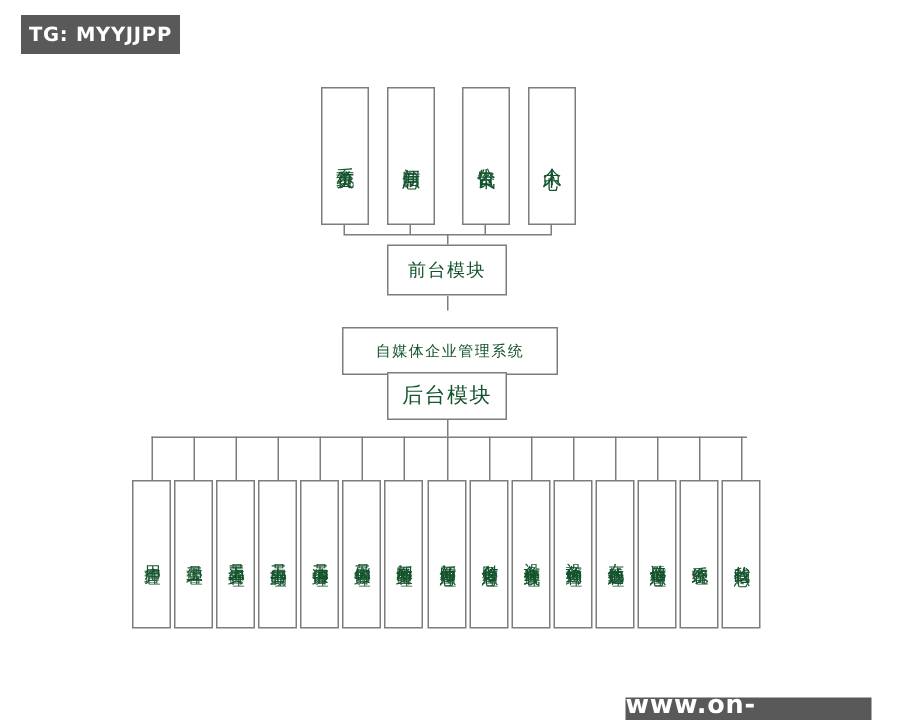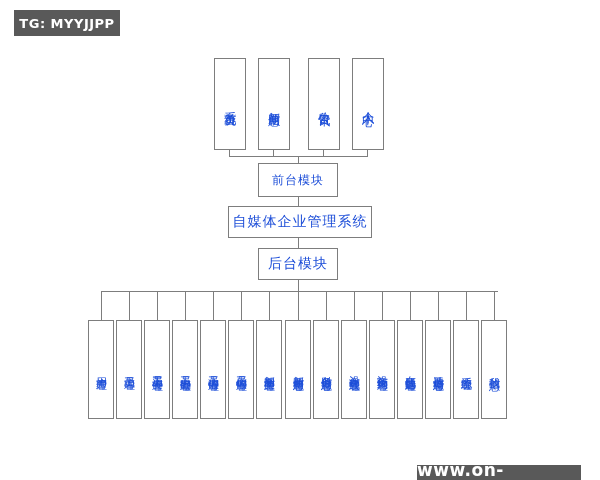--- a/index.html
+++ b/index.html
@@ -43,21 +43,21 @@
     font-size: 17px;
     margin-top: 28px;
   }
 
   
   .node {
     position: absolute;
     box-sizing: border-box;
     border: 1px solid #7d7d7d;
     background: #ffffff;
-    color: #1d4ed8;
+    color: #14532d;
     display: flex;
     align-items: center;
     justify-content: center;
     overflow: hidden;
   }
   
   .node.vert {
     writing-mode: vertical-rl;
     text-orientation: upright;
     letter-spacing: 1px;
@@ -76,23 +76,23 @@
     font-size: 12px;
   }
 
   
   #node-front {
     left: 258px; top: 163px;
     width: 80px; height: 34px;
     font-size: 12px;
   }
   #node-root {
-    left: 228px; top: 206px;
+    left: 228px; top: 218px;
     width: 144px; height: 32px;
-    font-size: 14px;
+    font-size: 10px;
   }
   #node-back {
     left: 258px; top: 248px;
     width: 80px; height: 32px;
     font-size: 14px;
   }
 
   
   .bot-node {
     top: 320px;

